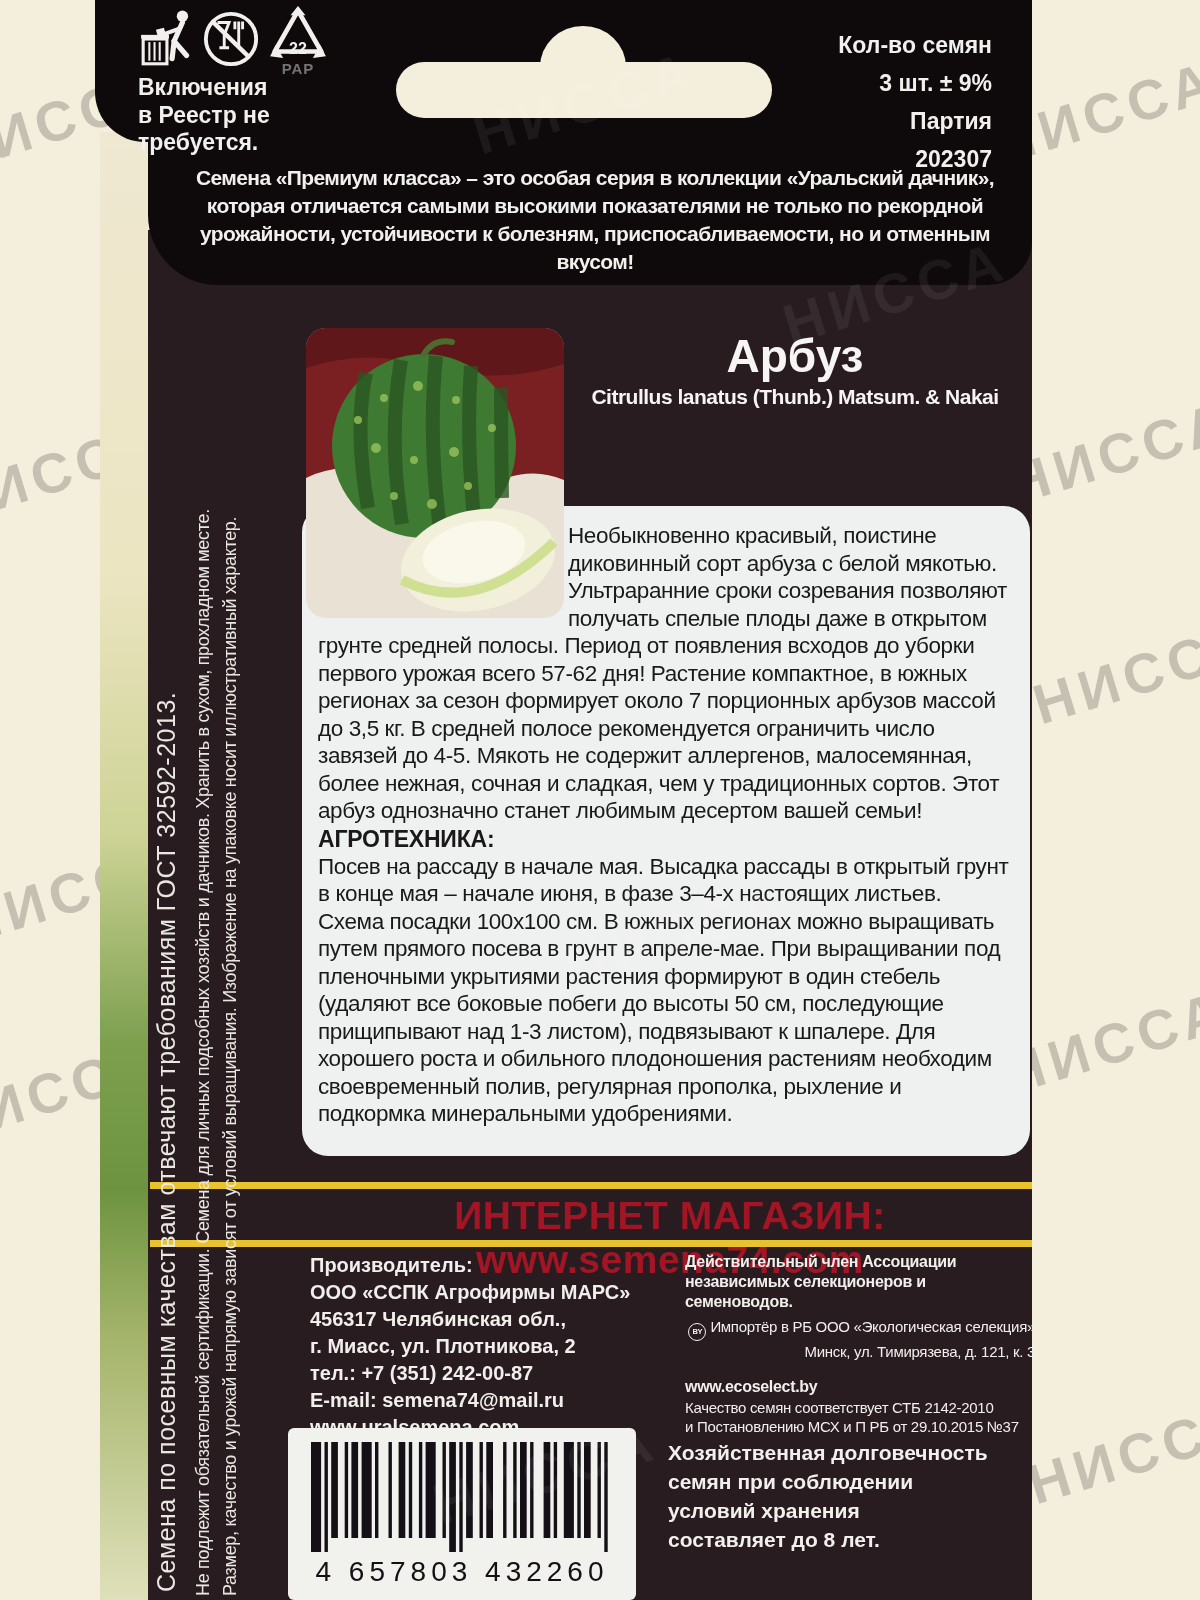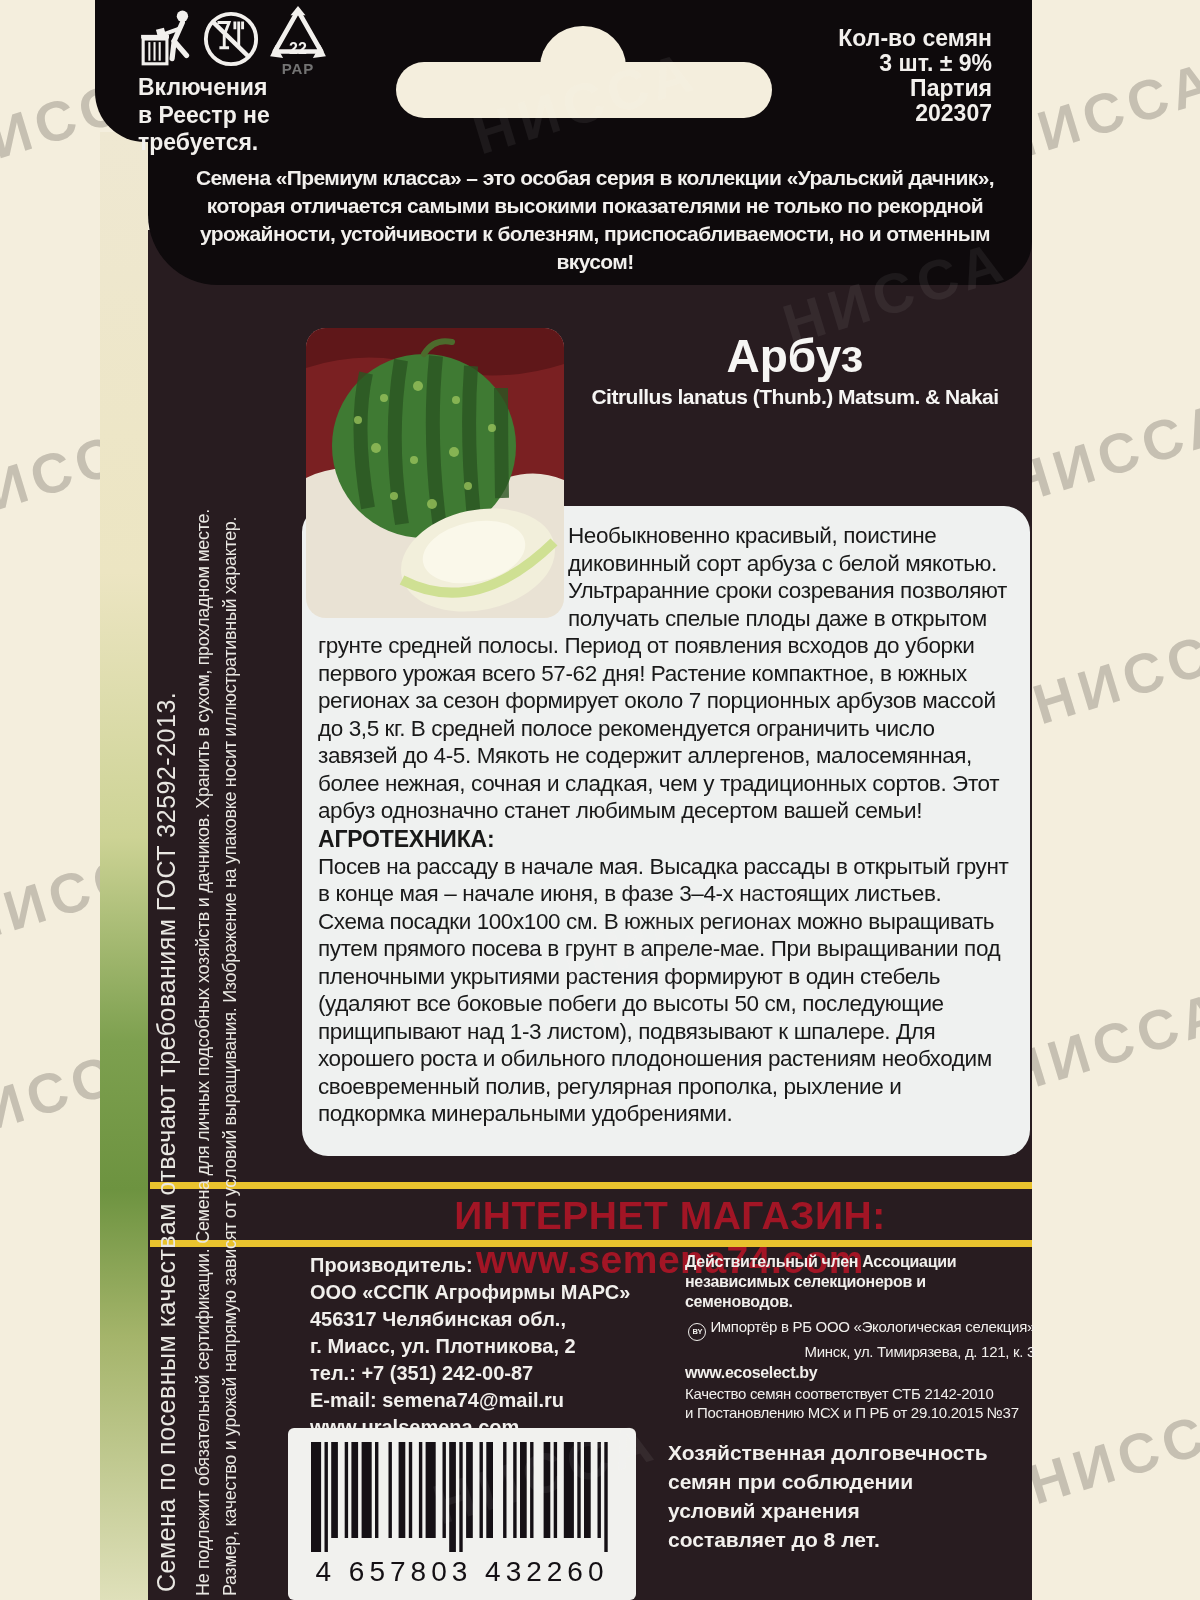--- a/index.html
+++ b/index.html
@@ -19,21 +19,21 @@
   #pack-body{left:148px;top:230px;width:884px;height:1370px;background:#281c20;}
   #front-strip{left:100px;top:132px;width:48px;height:1468px;
       background:linear-gradient(#efe8d2 0%,#ece5c2 30%,#cdd395 48%,#7da04f 62%,#6d9340 72%,#a4b46a 82%,#dfe0ba 100%);}
   .slot{background:#f4eedd;}
   #slot-bar{left:396px;top:62px;width:376px;height:56px;border-radius:28px;}
   #slot-bump{left:540px;top:26px;width:86px;height:82px;border-radius:50%;}
 
   
   .band-icon svg{display:block;}
   #registry-note{left:138px;top:74px;font-size:23px;line-height:27.5px;font-weight:bold;color:#f2f0ed;}
-  #qty-block{left:702px;top:26px;width:290px;text-align:right;font-size:23px;line-height:25px;font-weight:bold;color:#f2f0ed;}
+  #qty-block{left:702px;top:26px;width:290px;text-align:right;font-size:23px;line-height:38px;font-weight:bold;color:#f2f0ed;}
   #premium-text{left:160px;top:164px;width:870px;text-align:center;font-weight:bold;color:#f2f0ed;
       font-size:21px;line-height:28px;letter-spacing:-0.6px;}
   #pap-code{left:268px;top:40px;width:60px;text-align:center;font-size:16px;font-weight:bold;color:#f2f0ed;}
   #pap-label{left:268px;top:60px;width:60px;text-align:center;font-size:15px;font-weight:bold;color:#737373;letter-spacing:1px;}
 
   
   #title-block{left:560px;top:330px;width:470px;text-align:center;color:#f6f5f3;}
   #title-crop{font-size:46px;font-weight:bold;line-height:52px;}
   #title-variety{font-size:44px;font-weight:bold;line-height:58px;letter-spacing:2px;}
   #title-latin{font-size:21px;font-weight:bold;line-height:30px;letter-spacing:-0.5px;}
@@ -51,21 +51,21 @@
   
   .yellow-line{left:150px;width:882px;height:7px;background:#e9c32e;z-index:5;}
   #shop-line{left:310px;top:1194px;width:720px;text-align:center;font-size:39px;font-weight:bold;
       color:#a21525;letter-spacing:0.5px;z-index:5;}
 
   
   #producer-block{left:310px;top:1252px;width:360px;font-size:20px;line-height:27px;font-weight:bold;color:#f1efec;z-index:5;}
   #assoc-block{left:685px;top:1252px;width:350px;color:#f1efec;z-index:5;letter-spacing:-0.3px;}
   #assoc-member{font-weight:bold;font-size:16px;line-height:20px;margin-bottom:4px;}
   .assoc-line{font-size:15px;line-height:21px;text-align:right;}
-  #assoc-website{font-weight:bold;font-size:16px;line-height:22px;}
+  #assoc-website{font-weight:bold;font-size:16px;line-height:22px;margin-top:14px;}
   .assoc-small{font-size:15px;line-height:19px;}
   #by-badge{display:inline-flex;align-items:center;justify-content:center;width:16px;height:16px;border:1.5px solid #f1efec;
       border-radius:50%;font-size:7.5px;font-weight:bold;vertical-align:-2px;margin-right:4px;}
 
   
   #barcode-box{left:288px;top:1428px;width:348px;height:172px;background:#f1f1ee;border-radius:6px;z-index:5;
       display:flex;flex-direction:column;align-items:center;padding-top:14px;box-sizing:border-box;}
   #barcode-digits{font-size:28px;color:#141014;letter-spacing:5px;margin-top:2px;}
 
   

